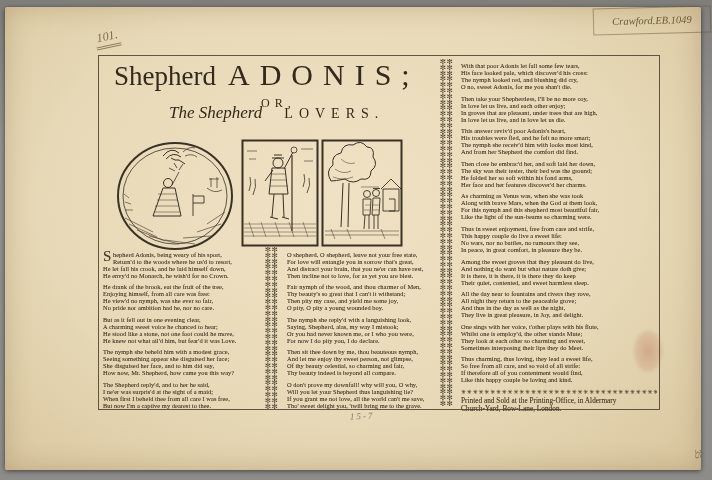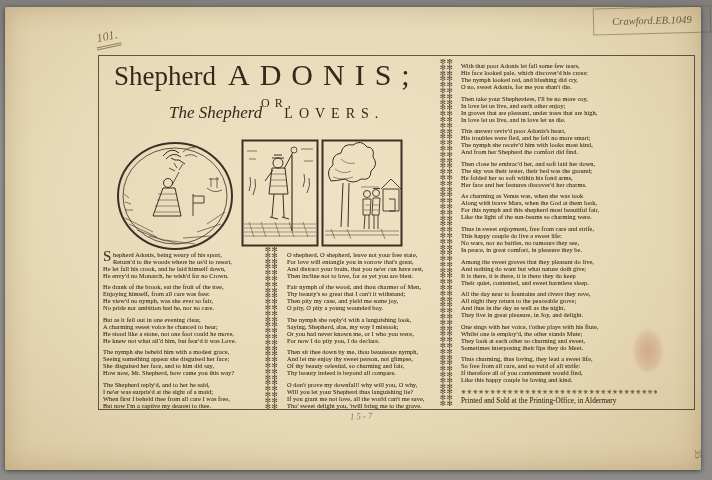--- a/index.html
+++ b/index.html
@@ -1,21 +1,21 @@
 <!DOCTYPE html>
 <html><head>
 <meta charset="utf-8">
 <style>
   html,body{margin:0;padding:0;}
   body{width:712px;height:480px;overflow:hidden;font-family:"Liberation Serif",serif;}
   .photo{position:relative;width:712px;height:480px;background:linear-gradient(180deg,#7f7e7b,#939290 30%,#8d8c89);}
   .paper{position:absolute;left:5px;top:7px;width:696px;height:463px;border-radius:2px;
          background:radial-gradient(ellipse at 48% 42%,#efe1c3 0%,#e8dab8 55%,#d8c59d 100%);
          box-shadow:0 1px 5px rgba(0,0,0,.55), inset 0 0 26px rgba(122,96,56,.30);}
-  .frame{position:absolute;left:93px;top:48px;width:560px;height:353px;border:1.2px solid rgba(62,51,38,.8);padding-left:35px;}
+  .frame{position:absolute;left:93px;top:48px;width:560px;height:353px;border:1.2px solid rgba(62,51,38,.8);}
 
   
   .t-word1{position:absolute;left:15px;top:5px;font-size:27px;color:#33291c;}
   .t-word2{position:absolute;left:129px;top:2px;font-size:30px;letter-spacing:10px;color:#33291c;white-space:nowrap;}
   .t-or{position:absolute;left:162px;top:40px;font-size:12px;letter-spacing:5px;color:#33291c;}
   .t-sub{position:absolute;left:70px;top:47px;color:#33291c;white-space:nowrap;}
   .t-sub .it{font-style:italic;font-size:17px;}
   .t-sub .caps{font-size:14px;letter-spacing:6px;margin-left:18px;}
 
   
@@ -218,20 +218,21 @@
 They look at each other so charming and sweet,
 Sometimes interposing their lips they do Meet.</p>
             <p class="stanza">Thus charming, thus loving, they lead a sweet life,
 So free from all care, and so void of all strife:
 If therefore all of you contentment would find,
 Like this happy couple be loving and kind.</p>
           </div>
         <div class="asterisk-row">✳✳✳✳✳✳✳✳✳✳✳✳✳✳✳✳✳✳✳✳✳✳✳✳✳✳✳✳✳✳✳✳✳✳</div>
         <div class="imprint">
           <div>Printed and Sold at the Printing-Office, in Aldermary</div>
+          <div>Church-Yard, Bow-Lane, London.</div>
         </div>
       </div>
 
     </div>
 
     <div class="stain"></div>
     <div class="pencil">15-7</div>
     <div class="edgenum">35</div>
 
   </div>

